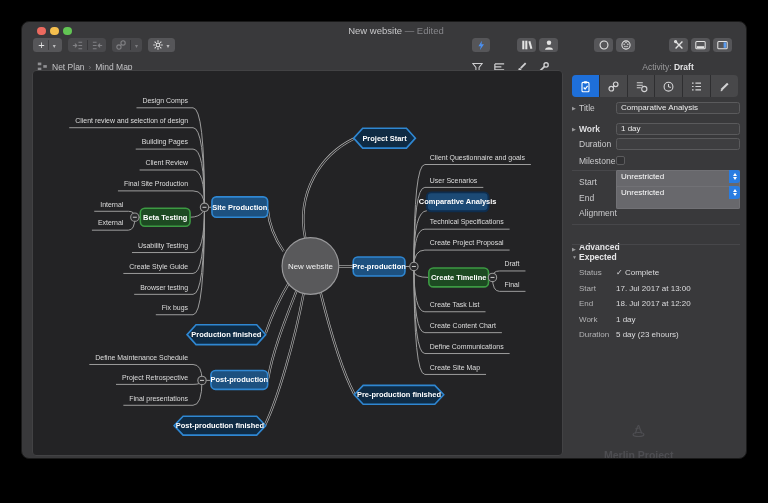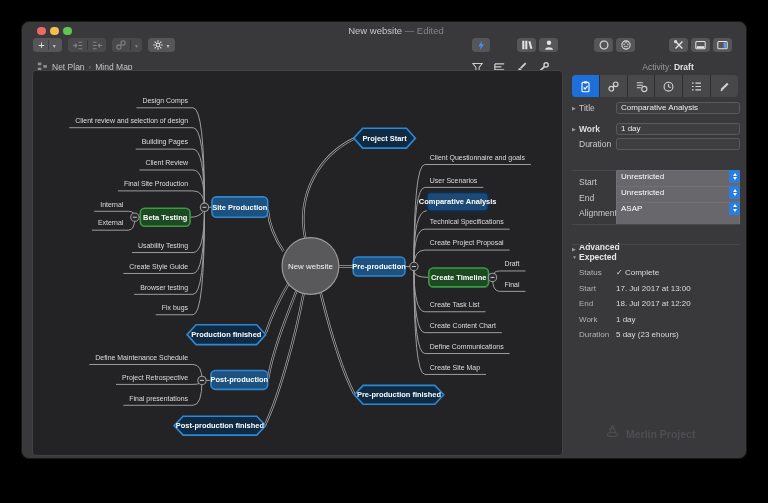--- a/index.html
+++ b/index.html
@@ -79,21 +79,21 @@
   .arr-up { width:0; height:0; border-left:2.5px solid transparent; border-right:2.5px solid transparent;
     border-bottom:3px solid #fff; }
   .arr-dn { width:0; height:0; border-left:2.5px solid transparent; border-right:2.5px solid transparent;
     border-top:3px solid #fff; }
   .checkbox { width:9px; height:9px; background:#323234; border:1px solid #5c5c5e; border-radius:2px; }
   .idiv { position:absolute; left:8px; width:168px; height:1px; background:#47474a; }
   .ihead { font-size:8.5px; font-weight:bold; color:#e6e6e8; }
   .elabel { margin-left:7px; width:37px; font-size:8px; color:#b3b3b5; }
   .evalue { flex:1; font-size:8px; color:#dcdcde; }
   .brand { position:absolute; left:40px; top:365px; display:flex; align-items:center; gap:5px;
-    color:#525256; }
+    color:#525256;flex-direction:column; }
   .brand .bname { font-size:10.5px; font-weight:bold; color:#4e4e52; }
 </style>
 </head>
 <body>
 
 <div class="window">
 
   <div class="titlebar">
     <div class="tl red"></div>
     <div class="tl yellow"></div>
@@ -522,44 +522,45 @@
     <div class="irow" style="top:64px;">
       <span class="itri">▶</span>
       <span class="ilabel" style="font-weight:bold;color:#dedee0;">Work</span>
       <span class="ifield">1 day</span>
     </div>
     <div class="irow" style="top:79px;">
       <span class="itri"></span>
       <span class="ilabel">Duration</span>
       <span class="ifield"></span>
     </div>
+    <div class="irow" style="top:96px;">
+      <span class="itri"></span>
+      <span class="ilabel">Milestone</span>
+      <span class="checkbox"></span>
+    </div>
     <div class="idiv" style="top:112px;"></div>
     <div class="irow" style="top:117px;">
       <span class="itri"></span>
       <span class="ilabel">Start</span>
       <span class="idrop"><span>Unrestricted</span><span class="stepper">
             <span class="arr-up"></span>
             <span class="arr-dn"></span>
           </span></span>
     </div>
     <div class="irow" style="top:133px;">
       <span class="itri"></span>
       <span class="ilabel">End</span>
       <span class="idrop"><span>Unrestricted</span><span class="stepper">
             <span class="arr-up"></span>
             <span class="arr-dn"></span>
           </span></span>
     </div>
     <div class="irow" style="top:148.5px;">
       <span class="itri"></span>
       <span class="ilabel">Alignment</span>
-      <span class="idrop"><span>ASAP</span><span class="stepper">
-            <span class="arr-up"></span>
-            <span class="arr-dn"></span>
-          </span></span>
     </div>
     <div class="idiv" style="top:166px;"></div>
     <div class="irow" style="top:181px;align-items:flex-end;">
       <span class="itri">▶</span>
       <span class="ihead">Advanced</span>
     </div>
     <div class="idiv" style="top:186px;"></div>
     <div class="irow" style="top:208px;">
       <span class="elabel">Status</span>
       <span class="evalue">✓ Complete</span>

